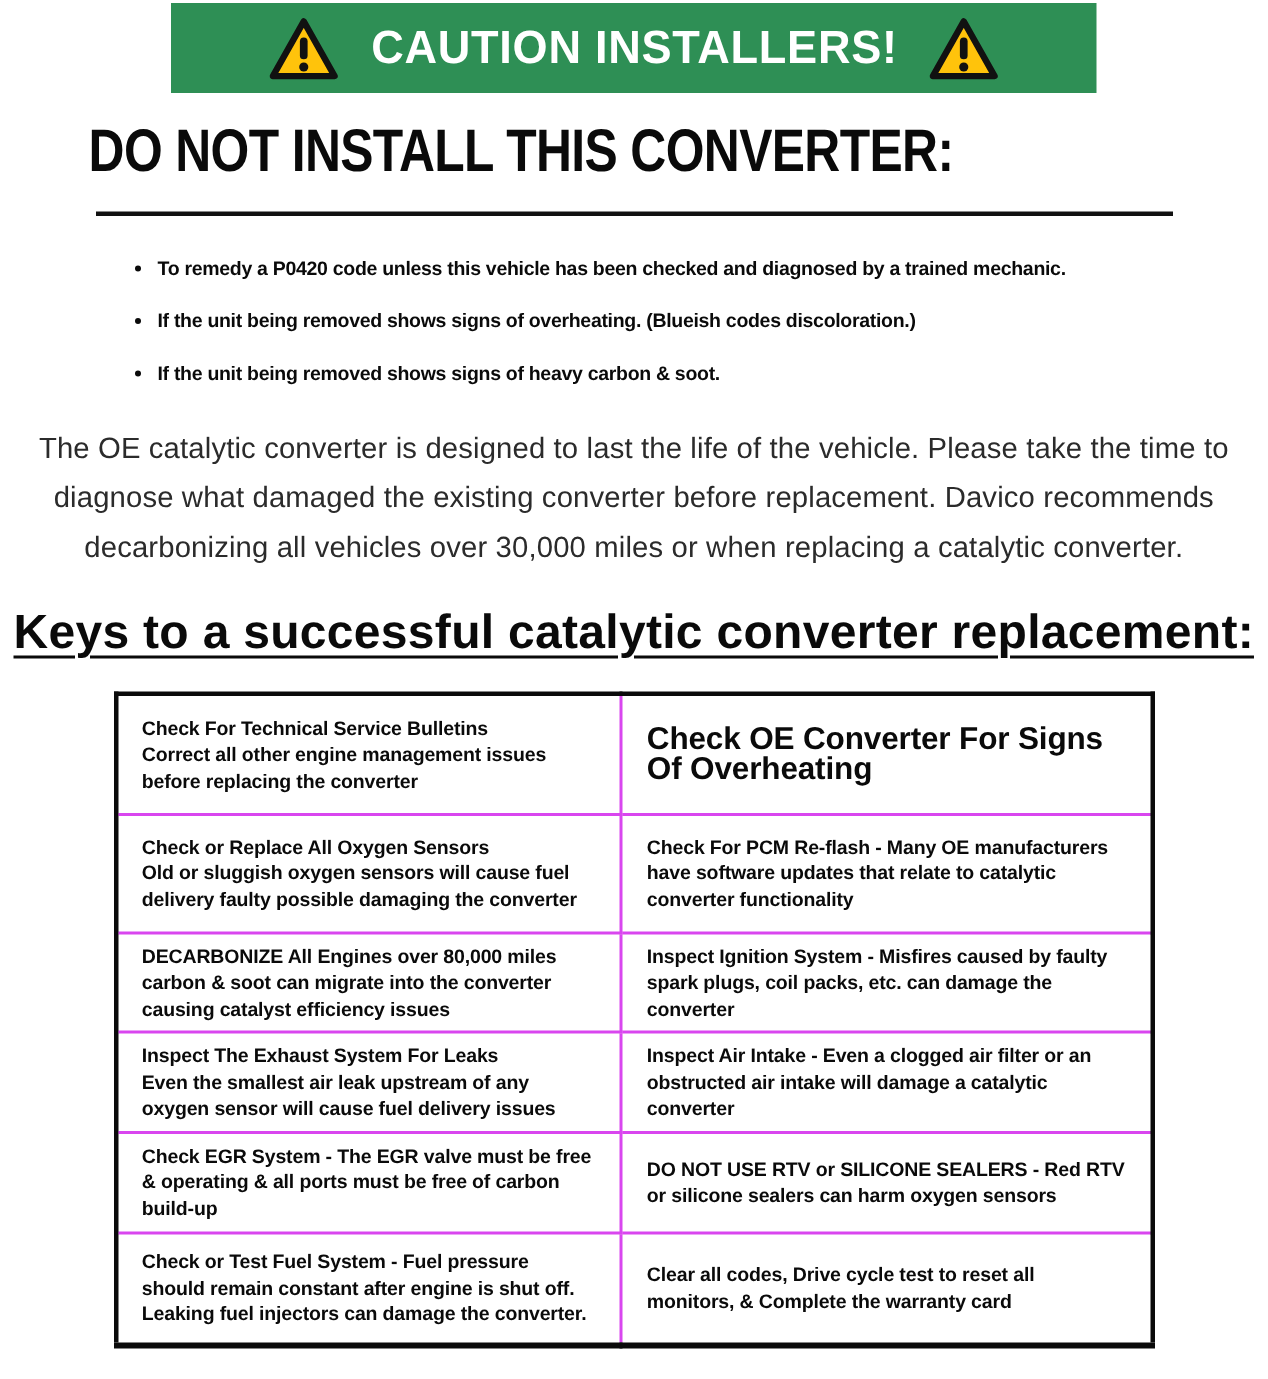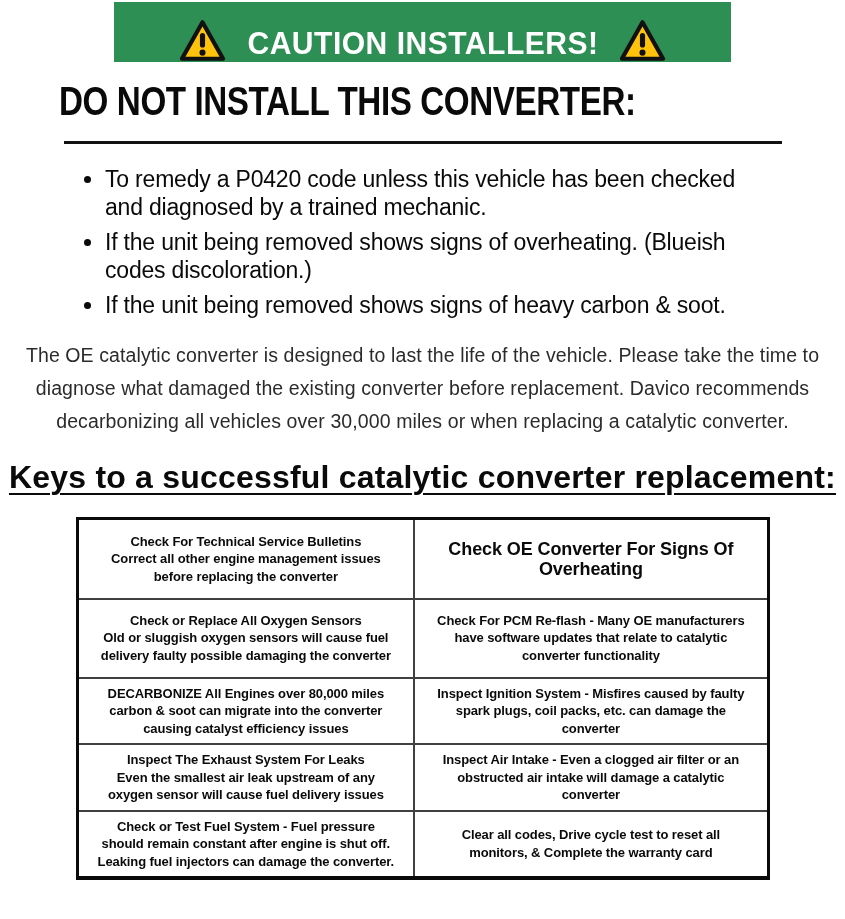--- a/index.html
+++ b/index.html
@@ -8,21 +8,21 @@
     width: 845px; height: 919px;
     font-family: "Liberation Sans", sans-serif;
     color: #0a0a0a;
     overflow: hidden;
   }
 
   
   .banner {
     margin: 2px auto 0;
     width: 617px; height: 60px;
-    display: flex; align-items: flex-end; justify-content: center;
+    display: flex; align-items: center; justify-content: center;
     gap: 16px;
   }
   .banner-text {
     color: #ffffff;
     font-weight: bold;
     font-size: 31px;
     letter-spacing: 0.5px;
     white-space: nowrap;
     transform: scaleX(0.97);
   }
@@ -50,22 +50,22 @@
   }
 
   
   .warn-list {
     margin: 21px 0 0 86px;
     padding-left: 19px;
     width: 660px;
     list-style: disc;
   }
   .warn-list li {
-    font-weight: normal;
-    font-size: 23px;
+    font-weight: bold;
+    font-size: 13px;
     line-height: 28px;
     margin-bottom: 7px;
     letter-spacing: -0.2px;
   }
 
   
   .body-paragraph {
     margin: 20px auto 0;
     width: 834px;
     text-align: center;
@@ -95,31 +95,30 @@
     margin: 21px auto 0;
     width: 694px;
     border-collapse: collapse;
     table-layout: fixed;
     border: 3px solid #0a0a0a;
     border-bottom-width: 4px;
   }
   .keys-table col.c-left  { width: 48.8%; }
   .keys-table col.c-right { width: 51.2%; }
   .keys-table td {
-    border: 2px solid #404040;
+    border: 2px solid #d946ef;
     vertical-align: middle;
-    text-align: center;
     font-weight: bold;
     font-size: 13px;
     line-height: 17.5px;
     padding: 6px 16px;
     white-space: pre-line;
     letter-spacing: -0.1px;
   }
-  .keys-table td.big { font-size: 18px; line-height: 20px; margin-top: 40px; }
+  .keys-table td.big { font-size: 21px; line-height: 20px; margin-top: 40px; }
   .keys-table tr:nth-child(1) { height: 80px; }
   .keys-table tr:nth-child(2) { height: 79px; }
   .keys-table tr:nth-child(3) { height: 58px; }
   .keys-table tr:nth-child(4) { height: 60px; }
   .keys-table tr:nth-child(5) { height: 67px; }
   .keys-table tr:nth-child(6) { height: 75px; }
 </style>
 </head>
 <body>
 
@@ -174,17 +173,21 @@
     <tr>
       <td>DECARBONIZE All Engines over 80,000 miles carbon &amp; soot can migrate into the converter causing catalyst efficiency issues</td>
       <td>Inspect Ignition System - Misfires caused by faulty spark plugs, coil packs, etc. can damage the converter</td>
     </tr>
     <tr>
       <td>Inspect The Exhaust System For Leaks
 Even the smallest air leak upstream of any oxygen sensor will cause fuel delivery issues</td>
       <td>Inspect Air Intake - Even a clogged air filter or an obstructed air intake will damage a catalytic converter</td>
     </tr>
     <tr>
+      <td>Check EGR System - The EGR valve must be free &amp; operating &amp; all ports must be free of carbon build-up</td>
+      <td>DO NOT USE RTV or SILICONE SEALERS - Red RTV or silicone sealers can harm oxygen sensors</td>
+    </tr>
+    <tr>
       <td>Check or Test Fuel System - Fuel pressure should remain constant after engine is shut off.  Leaking fuel injectors can damage the converter.</td>
       <td>Clear all codes,  Drive cycle test to reset all monitors, &amp; Complete the warranty card</td>
     </tr>
   </tbody>
 </table>
 
 </body></html>

